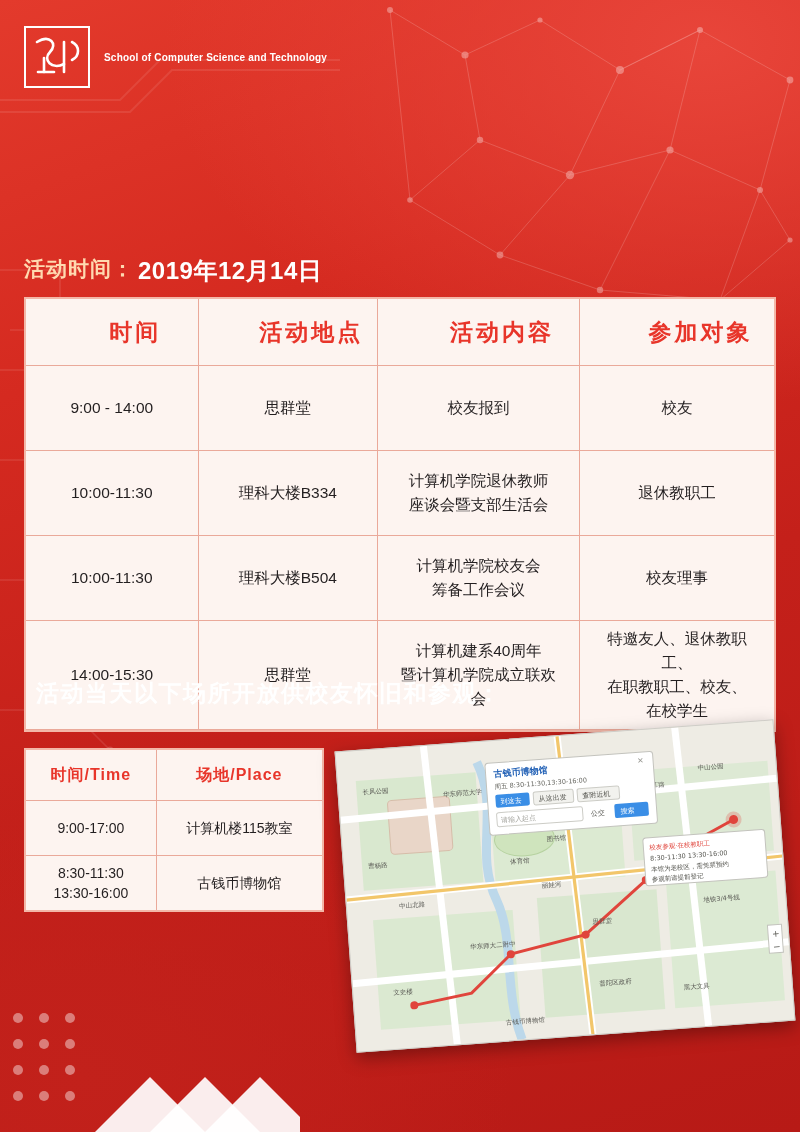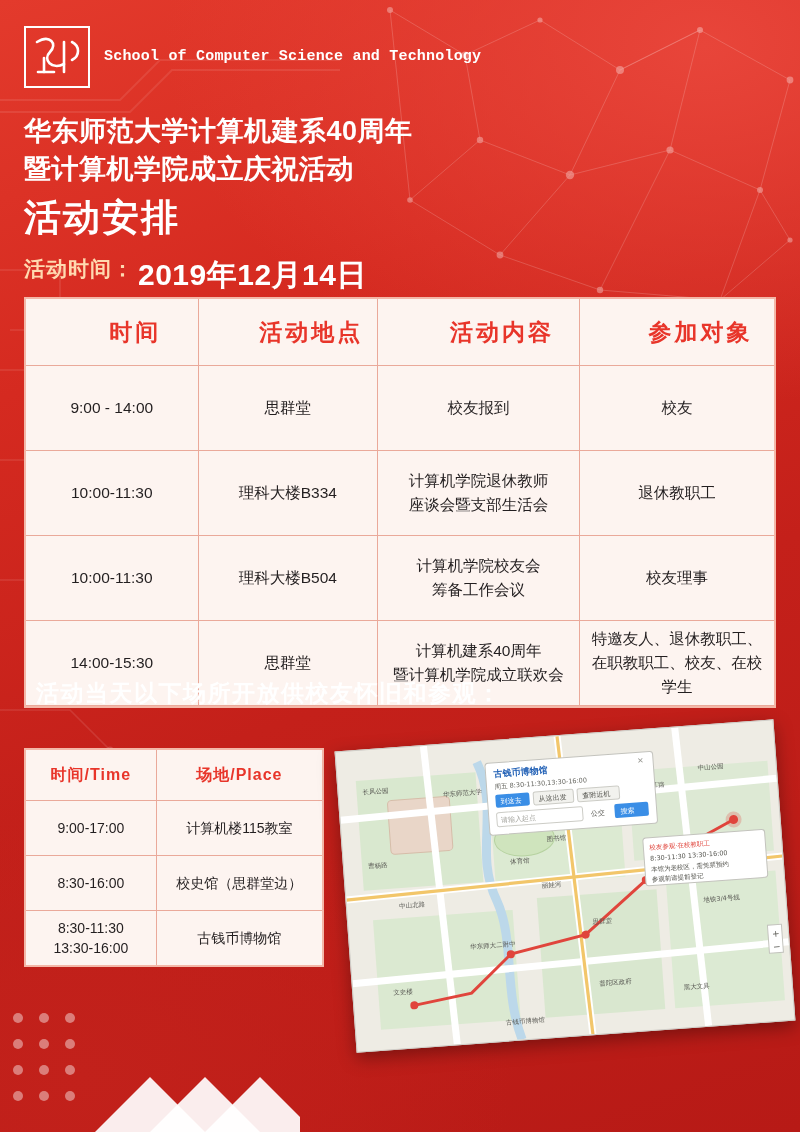--- a/index.html
+++ b/index.html
@@ -67,26 +67,25 @@
   .logo-text .cn {
     color: #ffffff;
     font-size: 15.5px;
     font-weight: bold;
     letter-spacing: .5px;
     line-height: 1.25;
     white-space: nowrap;
   }
   .logo-text .en {
     color: #ffffff;
-    font-size: 15px;
+    font-size: 10px;
     font-weight: bold;
     letter-spacing: .2px;
     line-height: 1.3;
     white-space: nowrap;
-    font-family: Liberation Mono, monospace;
   }
 
   
   .title-block {
     position: absolute;
     left: 24px; top: 112px;
     width: 620px;
   }
   .title-line {
     color: #ffffff;
@@ -111,21 +110,21 @@
     gap: 4px;
   }
   .date-label {
     color: #ffd9b0;
     font-size: 21px;
     font-weight: bold;
     letter-spacing: 1px;
   }
   .date-value {
     color: #ffffff;
-    font-size: 30px;
+    font-size: 24px;
     font-weight: bold;
     letter-spacing: .5px;
   }
 
   
   .main-table-wrap {
     position: absolute;
     left: 24px; top: 297px;
     width: 752px;
     background: #fdf4f0;
@@ -151,21 +150,21 @@
     letter-spacing: 3px;
     height: 64px;
     border-top: none;
   }
   table.schedule th:first-child, table.schedule td:first-child { border-left: none; }
   table.schedule th:last-child, table.schedule td:last-child { border-right: none; }
   table.schedule td {
     font-size: 15.5px;
     height: 72px;
     line-height: 1.55;
-    padding: 6px 8px;
+    padding: 6px 20px;
   }
   .col-time { width: 23%; }
   .col-place { width: 24%; }
   .col-content { width: 27%; }
   .col-audience { width: 26%; }
 
   
   .section-heading {
     position: absolute;
     left: 36px; top: 678px;
@@ -323,25 +322,20 @@
         <path d="M48 16 C 56 20, 56 30, 48 34"></path>
         <path d="M14 46 L30 46"></path>
         <path d="M20 32 L20 46"></path>
       </g>
     </svg>
     <div class="logo-text">
       <div class="en">School of Computer Science and Technology</div>
     </div>
   </div>
 
-  <div class="title-block">
-    <div class="title-line">华东师范大学计算机建系40周年</div>
-    <div class="title-line">暨计算机学院成立庆祝活动</div>
-    <div class="title-big">活动安排</div>
-  </div>
 
   <div class="date-row">
     <span class="date-label">活动时间：</span>
     <span class="date-value">2019年12月14日</span>
   </div>
 
   <div class="main-table-wrap">
     <table class="schedule">
       <colgroup>
         <col class="col-time">
@@ -397,24 +391,20 @@
       <thead>
         <tr>
           <th>时间/Time</th>
           <th>场地/Place</th>
         </tr>
       </thead>
       <tbody>
         <tr>
           <td>9:00-17:00</td>
           <td>计算机楼115教室</td>
-        </tr>
-        <tr>
-          <td>8:30-16:00</td>
-          <td>校史馆（思群堂边）</td>
         </tr>
         <tr>
           <td>8:30-11:30<br>13:30-16:00</td>
           <td>古钱币博物馆</td>
         </tr>
       </tbody>
     </table>
   </div>
 
   <div class="map-panel">

